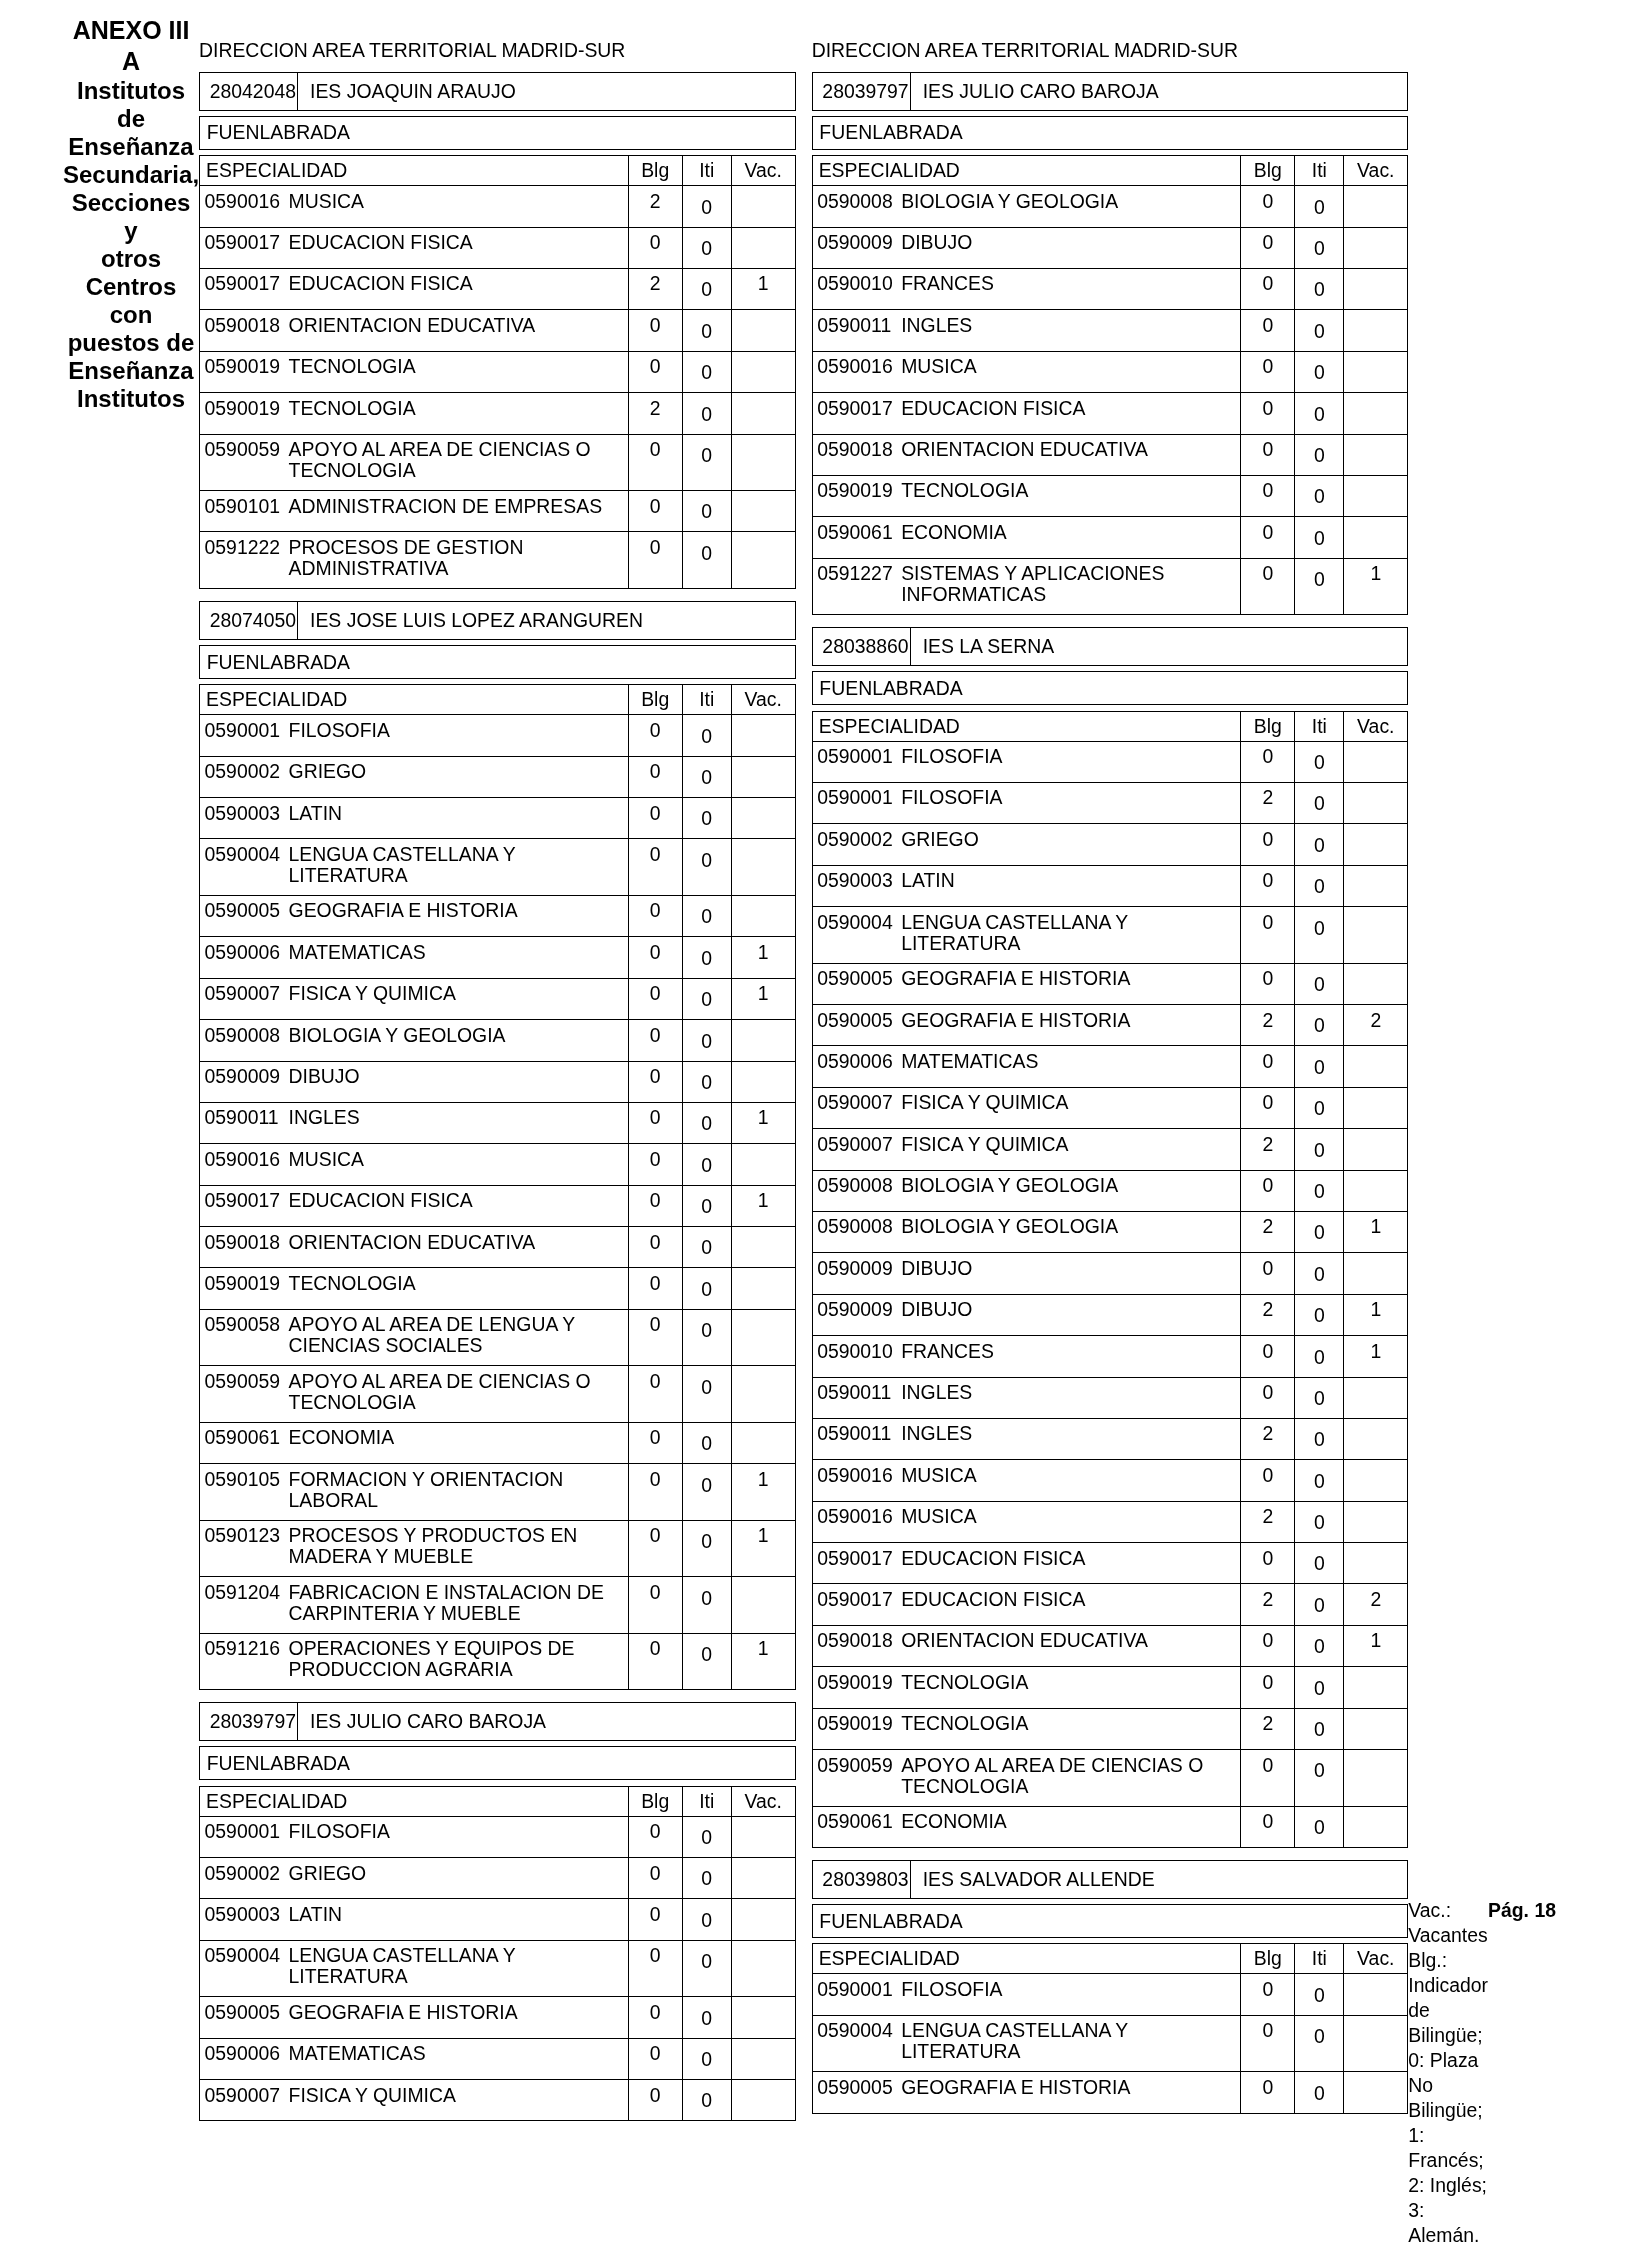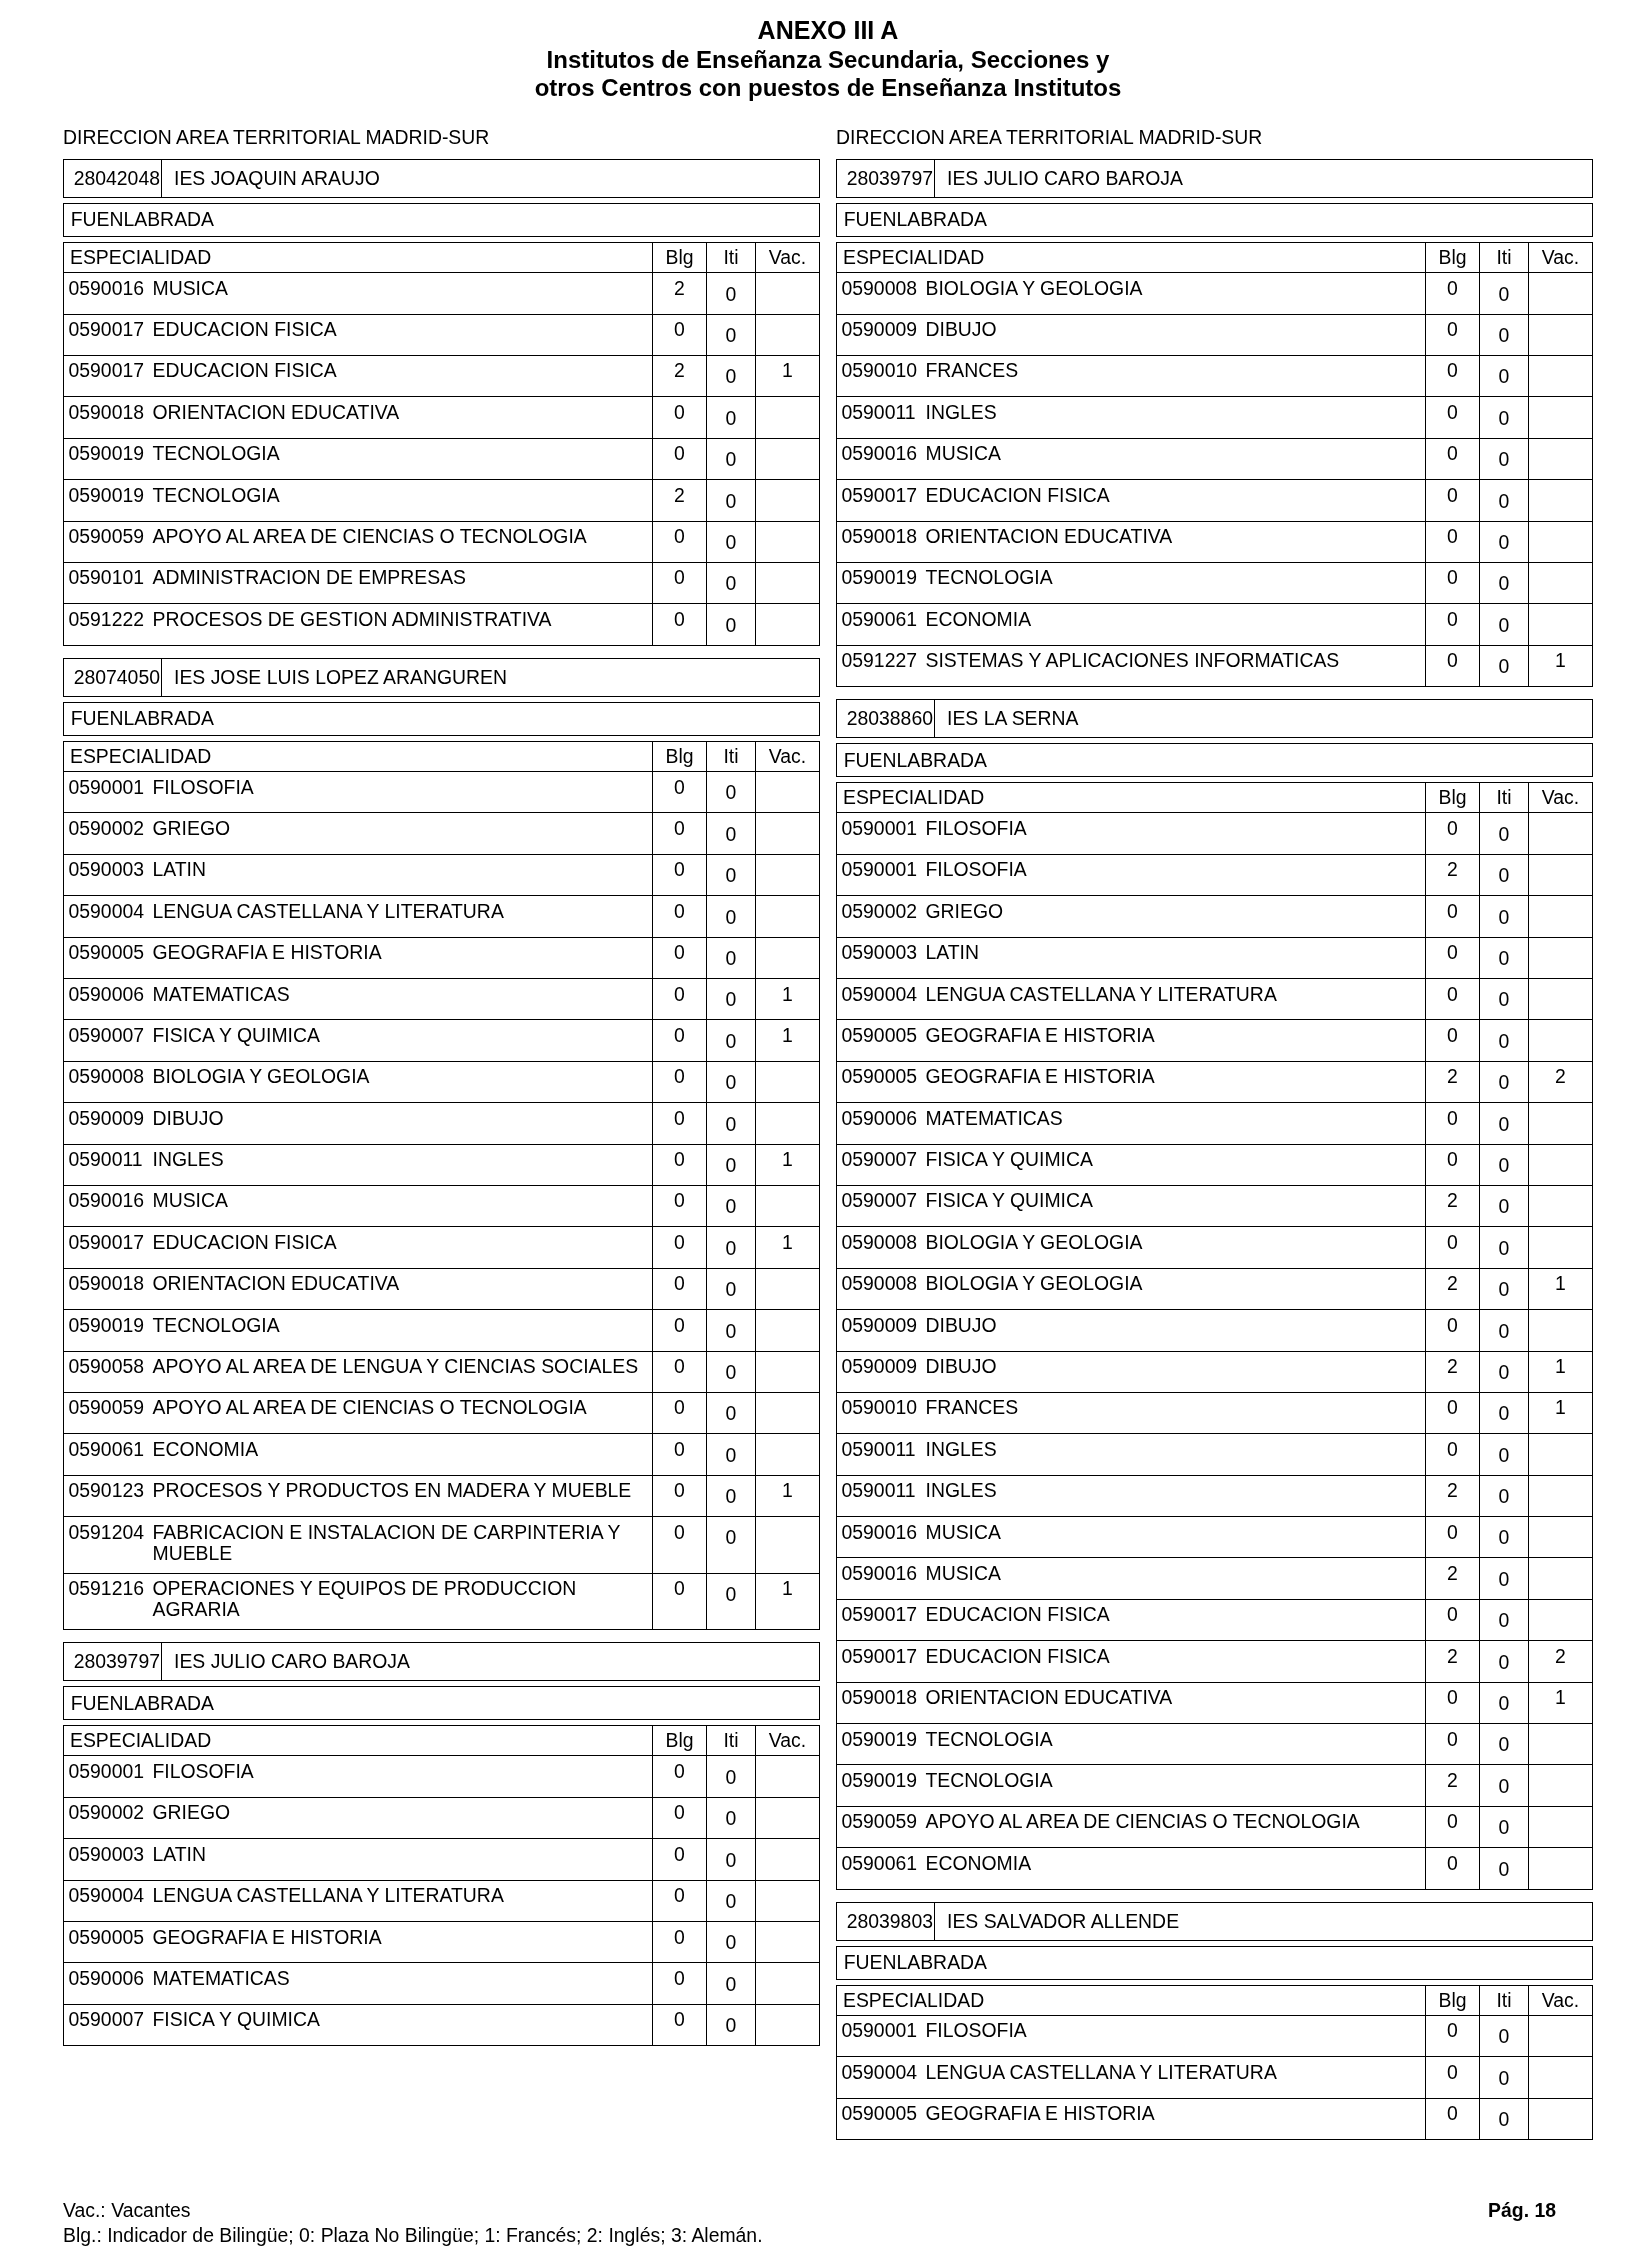--- a/index.html
+++ b/index.html
@@ -5,21 +5,21 @@
   * { margin: 0; padding: 0; box-sizing: border-box; }
   html, body { background: #e8e8e8; }
   body { font-family: "Liberation Sans", sans-serif; color: #000; }
   .page {
     width: 1641px;
     height: 2261px;
     background: #ffffff;
     margin: 0 auto;
     padding: 15px 48px 13.4px 63px;
     display: flex;
-    flex-direction: column;
+    flex-direction: row;
     position: relative;
   }
   .titles { text-align: center; font-weight: bold; }
   .title-main { font-size: 25px; line-height: 31px; }
   .title-sub { font-size: 24px; line-height: 28px; }
   .columns {
     display: flex;
     gap: 16px;
     margin-top: 24px;
     align-items: flex-start;
@@ -466,20 +466,31 @@
       <div class="esp-wrap">
         <span class="spec-code">0590061</span>
         <span class="spec-name">ECONOMIA</span>
       </div>
     </td>
     <td class="td-num td-blg">0</td>
     <td class="td-num td-iti">0</td>
     <td class="td-num td-vac"></td>
   </tr>
 
+  <tr>
+    <td class="td-esp">
+      <div class="esp-wrap">
+        <span class="spec-code">0590105</span>
+        <span class="spec-name">FORMACION Y ORIENTACION LABORAL</span>
+      </div>
+    </td>
+    <td class="td-num td-blg">0</td>
+    <td class="td-num td-iti">0</td>
+    <td class="td-num td-vac">1</td>
+  </tr>
 
   <tr>
     <td class="td-esp">
       <div class="esp-wrap">
         <span class="spec-code">0590123</span>
         <span class="spec-name">PROCESOS Y PRODUCTOS EN MADERA Y MUEBLE</span>
       </div>
     </td>
     <td class="td-num td-blg">0</td>
     <td class="td-num td-iti">0</td>

